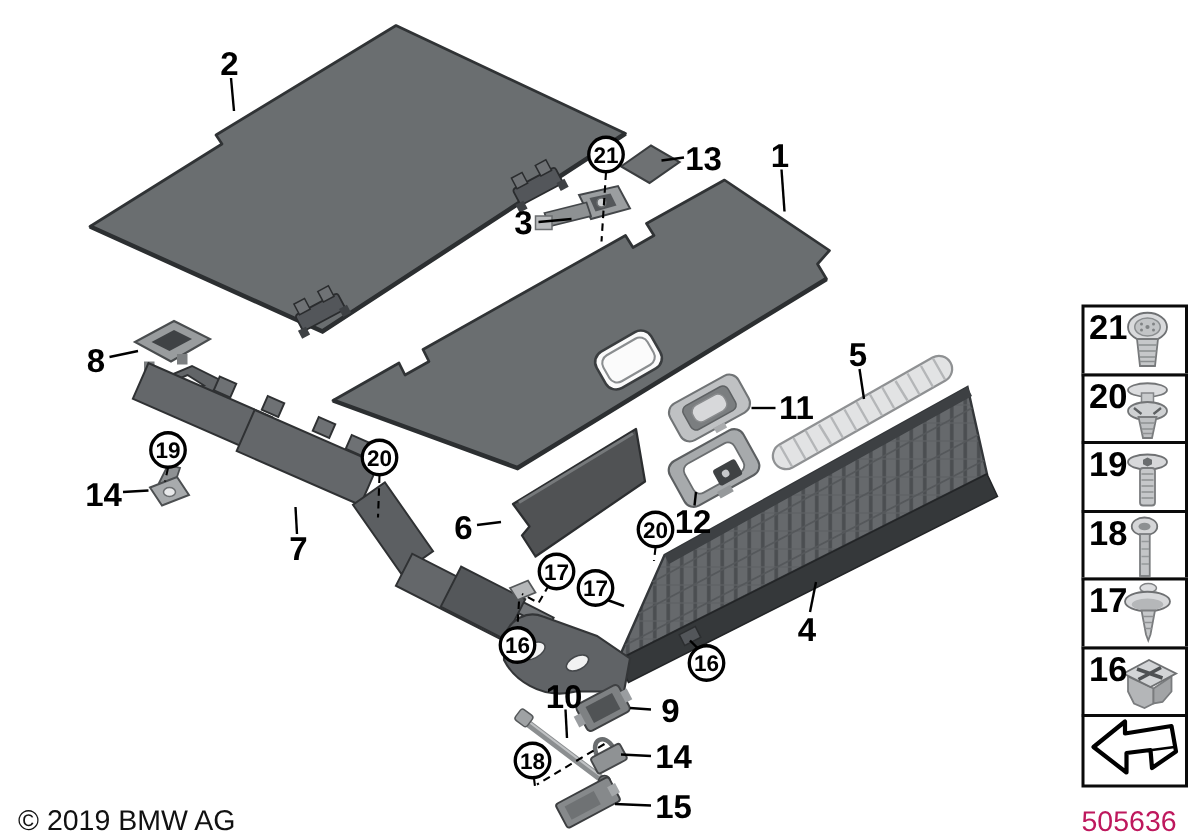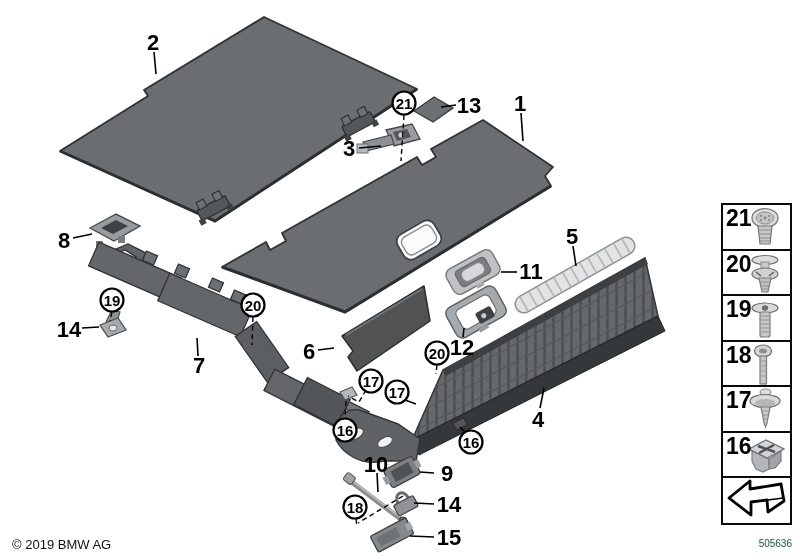--- a/index.html
+++ b/index.html
@@ -8,23 +8,23 @@
   .diagram-svg{position:absolute;left:0;top:0;}
   .callout-text{font-family:"Liberation Sans",sans-serif;font-weight:bold;font-size:22px;fill:#000;}
   .circ-text{font-family:"Liberation Sans",sans-serif;font-weight:bold;font-size:15px;fill:#000;}
   .legend{position:absolute;left:721px;top:203px;width:71px;}
   .legend-box{position:relative;width:71px;height:47.5px;border:2px solid #0a0a0a;
               margin-top:-2px;background:#fff;box-sizing:border-box;}
   .legend-box:first-child{margin-top:0;}
   .legend-num{position:absolute;left:3px;top:2px;font-size:23px;font-weight:bold;color:#000;line-height:1;}
   .legend-ico{position:absolute;left:0;top:0;}
   .arrow-box{height:49px;}
-  .copyright{position:absolute;left:12px;top:537px;font-size:13px;color:#111;}
-  .diagram-number{position:absolute;left:721px;top:538px;width:71px;text-align:right;
-                  font-size:10px;color:#14532d;}
+  .copyright{position:absolute;left:12px;top:537px;font-size:19px;color:#111;}
+  .diagram-number{position:absolute;left:721px;top:538px;width:71px;text-align:left;
+                  font-size:19px;color:#be185d;}
 </style>
 </head>
 <body>
 
 <div class="stage">
 
 <svg class="diagram-svg" width="800" height="560" viewBox="0 0 800 560">
   <defs>
     <pattern id="meshRibs" width="9" height="12" patternUnits="userSpaceOnUse">
       <rect width="9" height="12" fill="#66696c"></rect>

